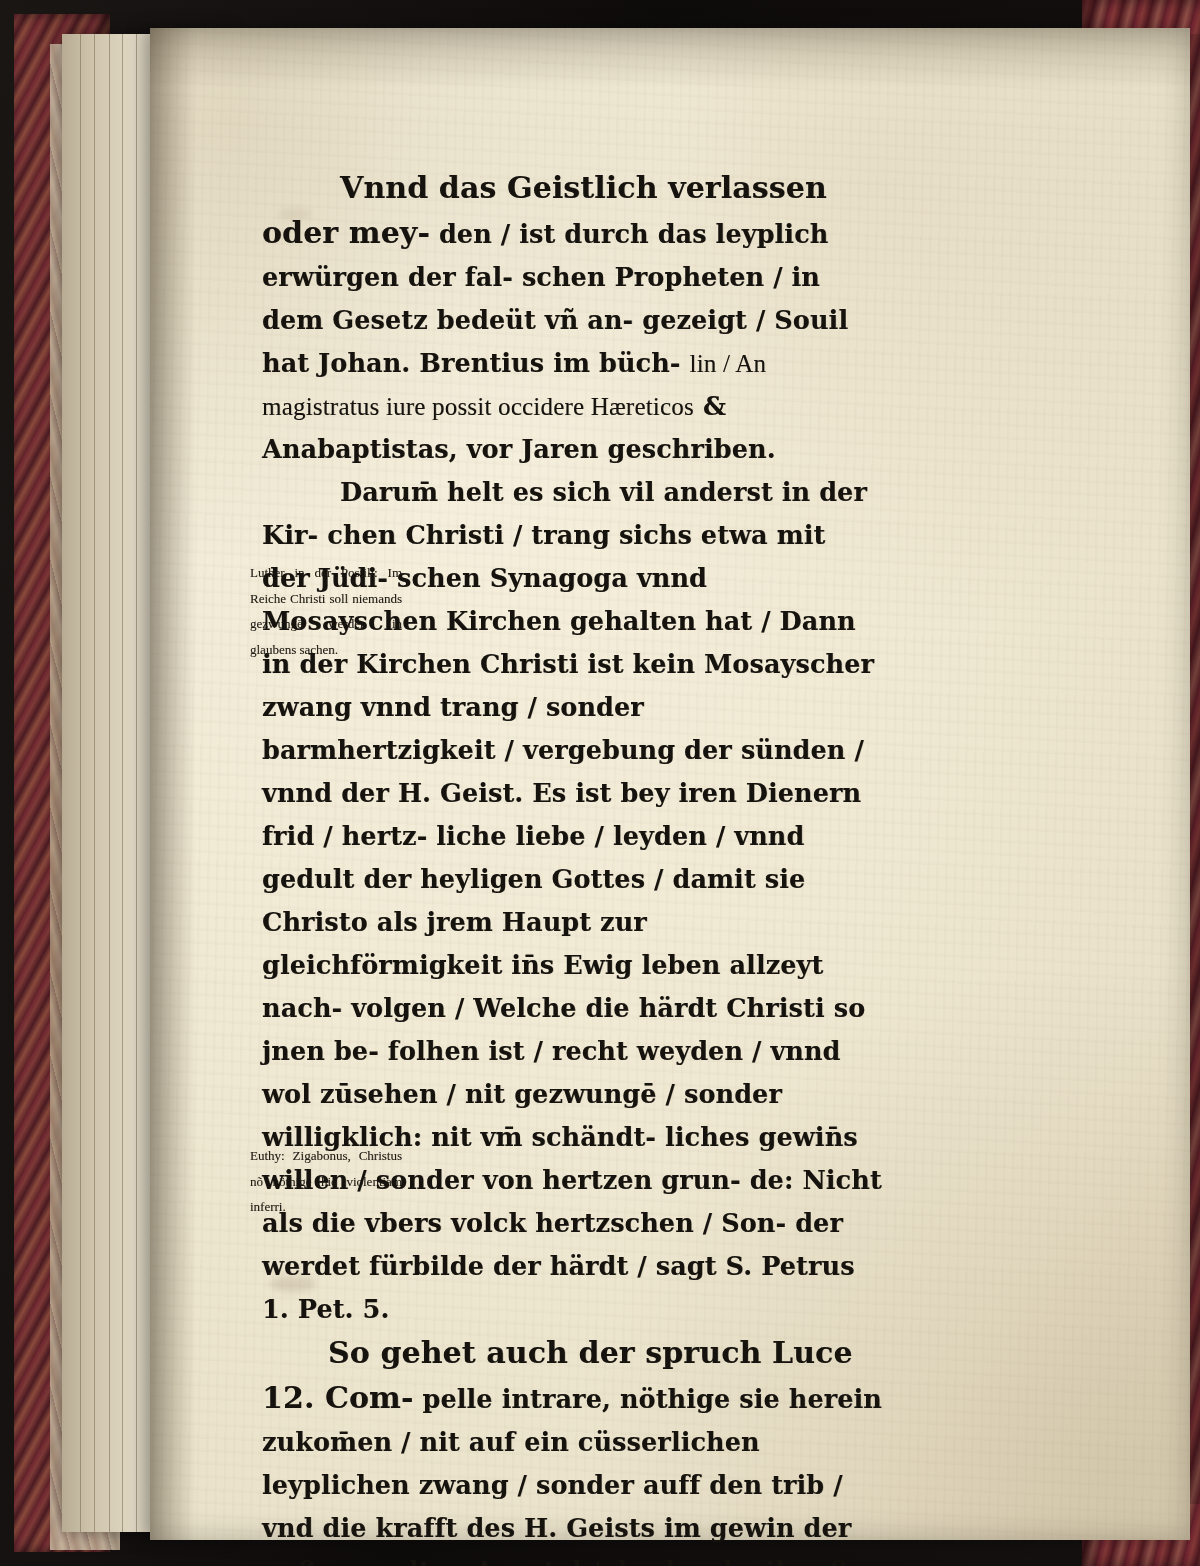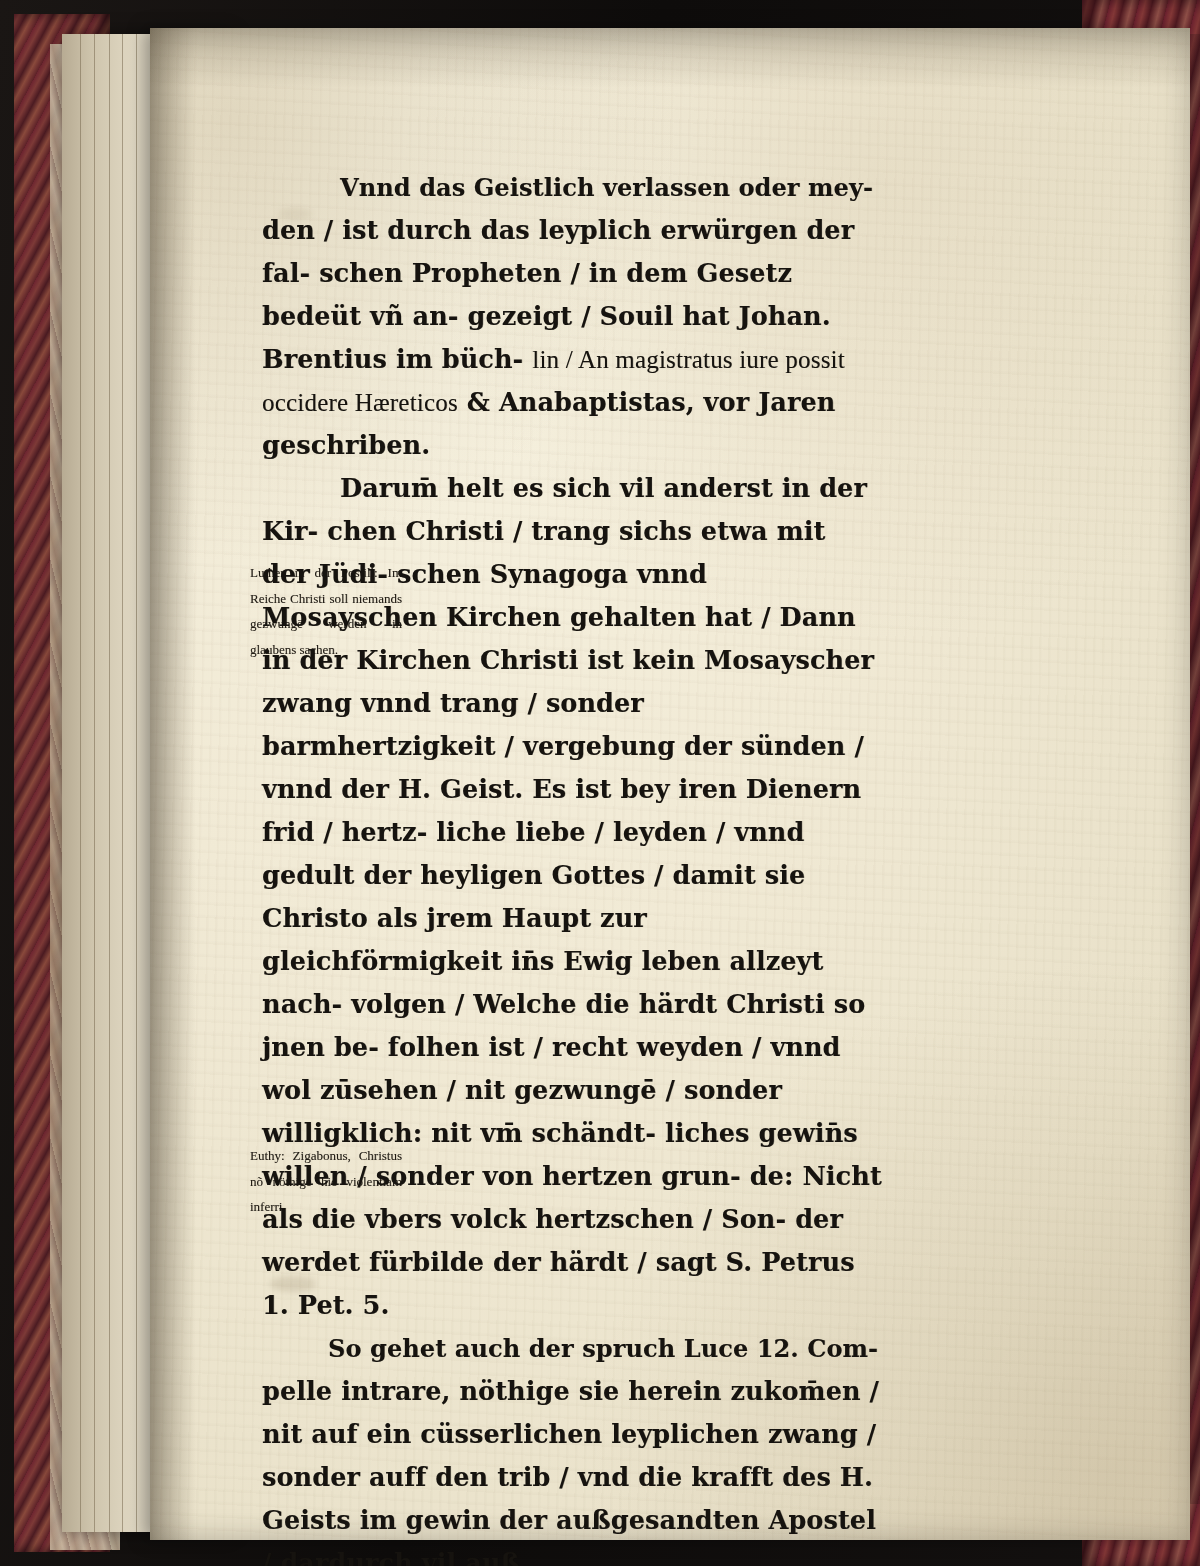--- a/index.html
+++ b/index.html
@@ -143,21 +143,21 @@
   .para .indent-sm { display: inline-block; width: 66px; }
 
   .latin {
     font-family: "Liberation Serif", serif;
     font-weight: normal;
     font-size: 25px;
     letter-spacing: 0.2px;
   }
 
   .lead {
-    font-size: 24px;
+    font-size: 30px;
   }
 
   
   .margin-note {
     position: absolute;
     width: 152px;
     color: #211c15;
     font-family: "Liberation Serif", serif;
     font-size: 13px;
     line-height: 25.5px;

